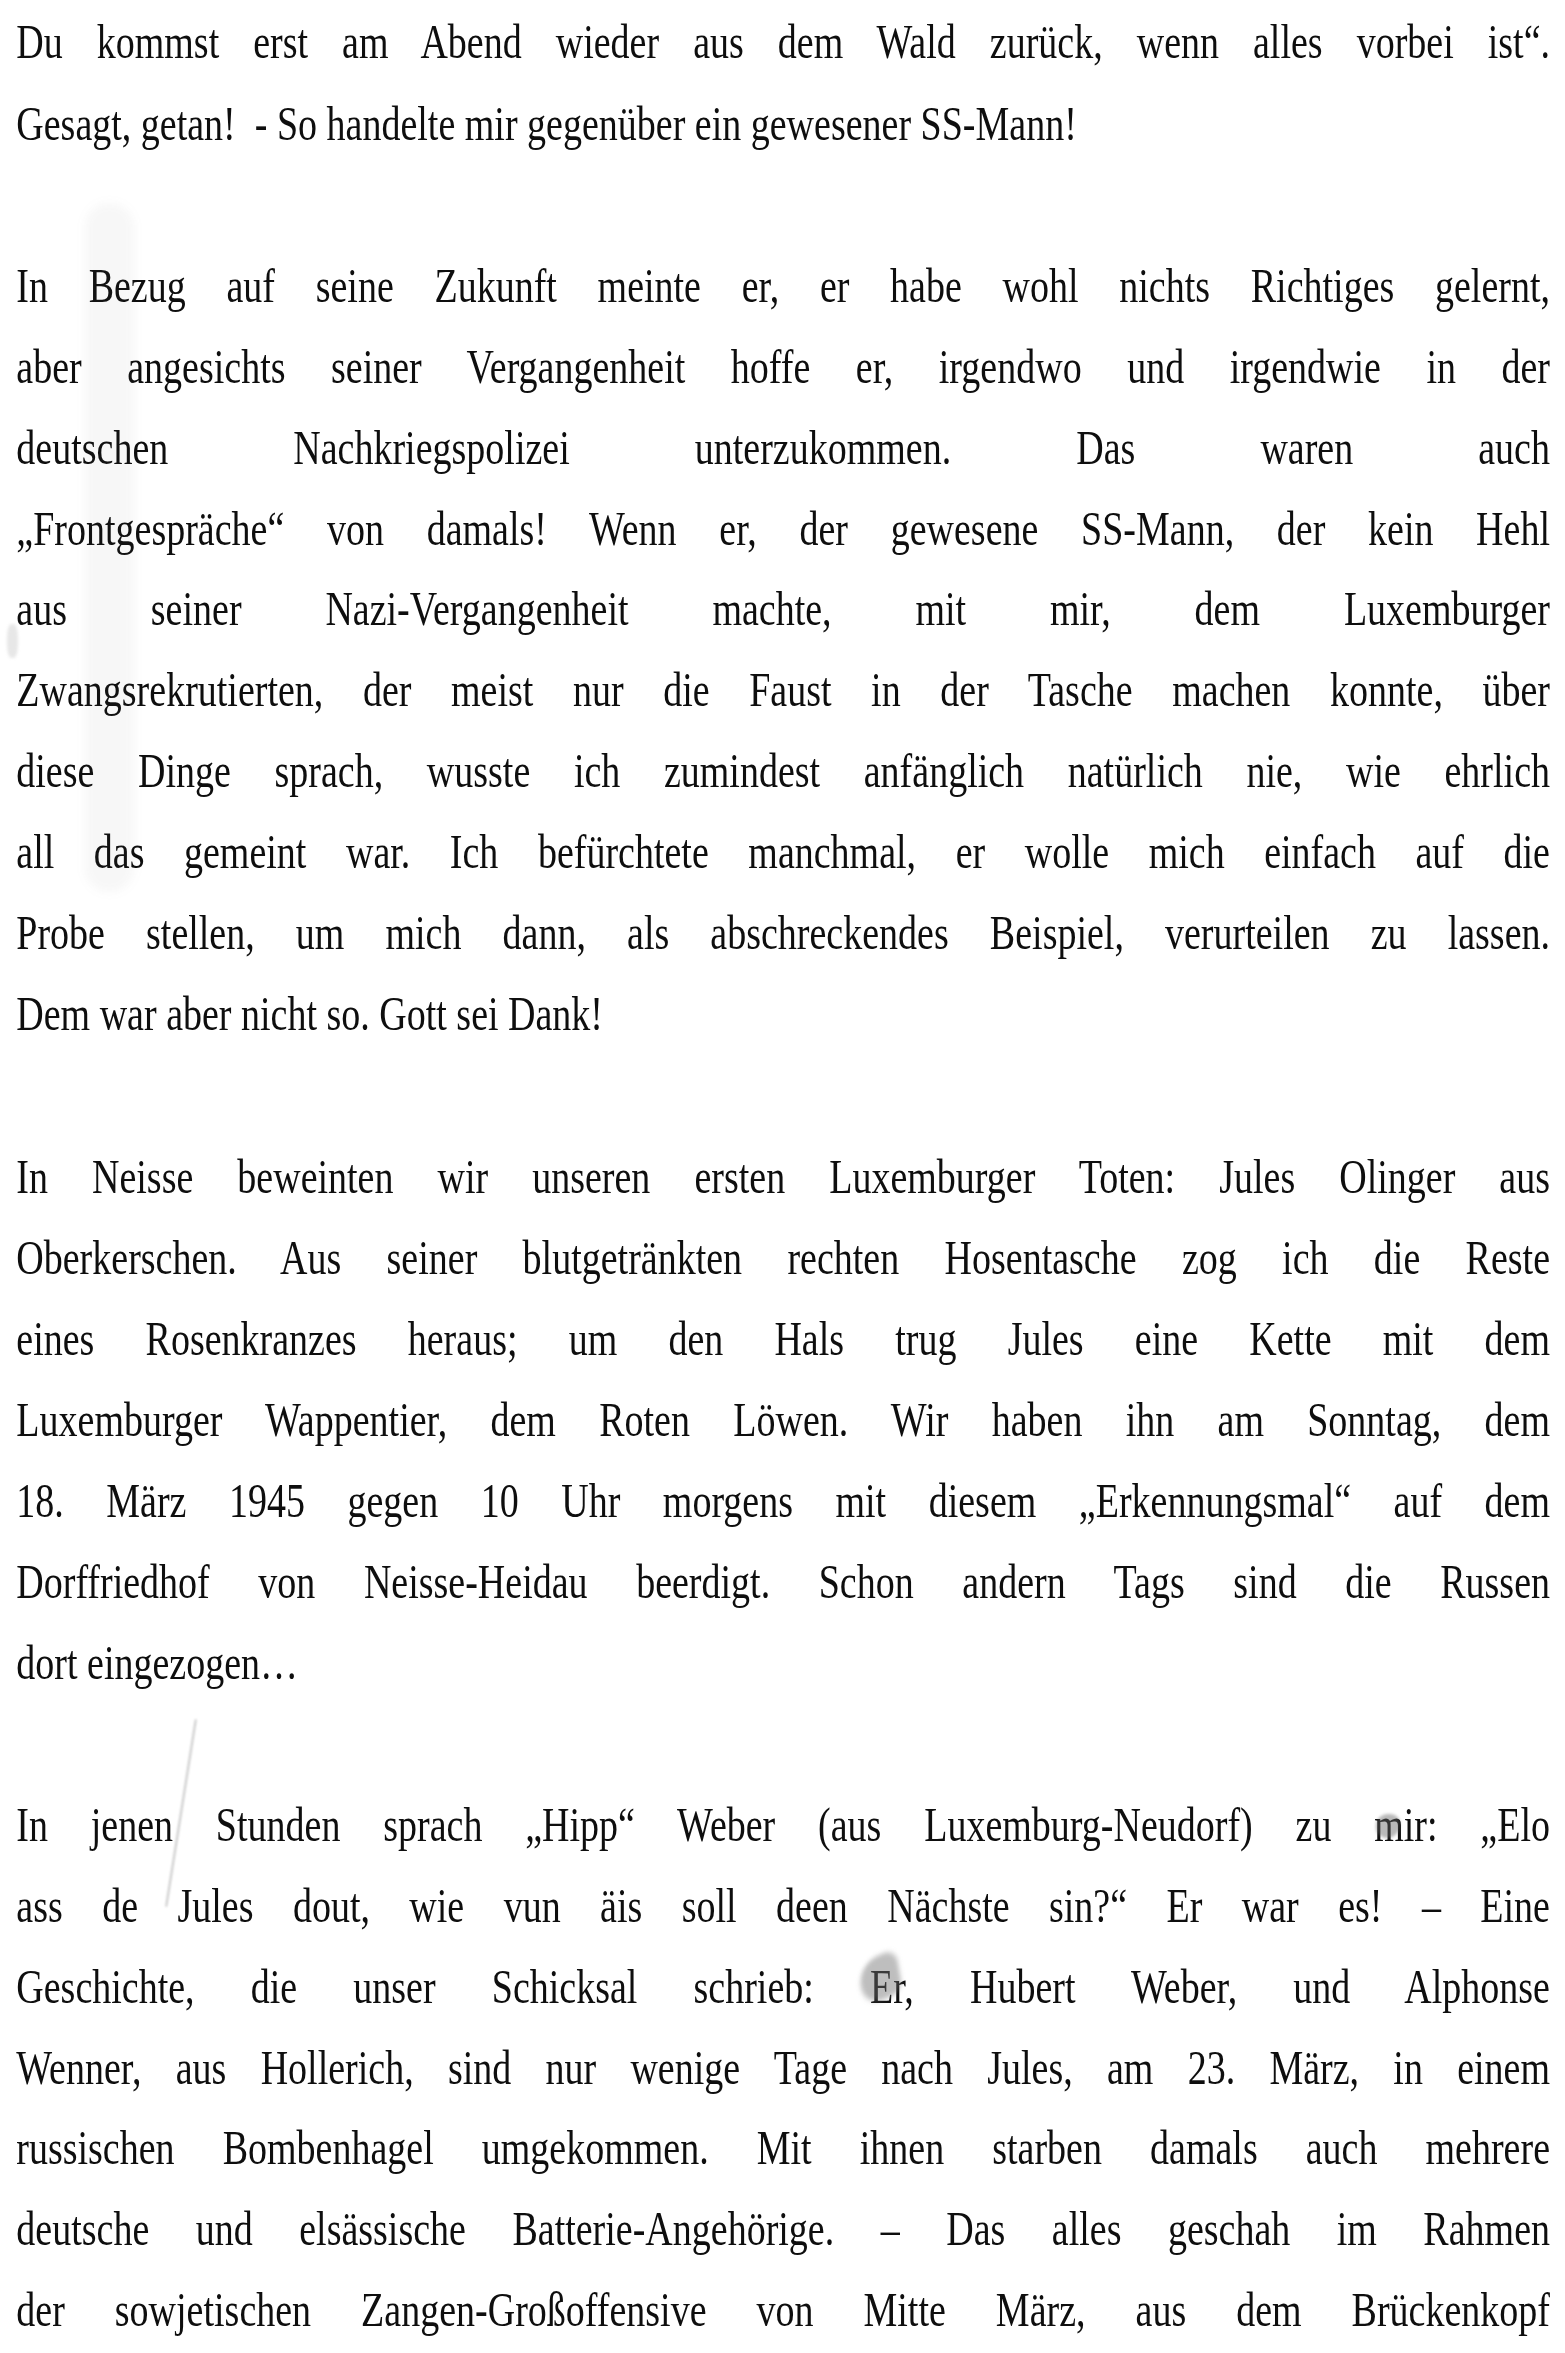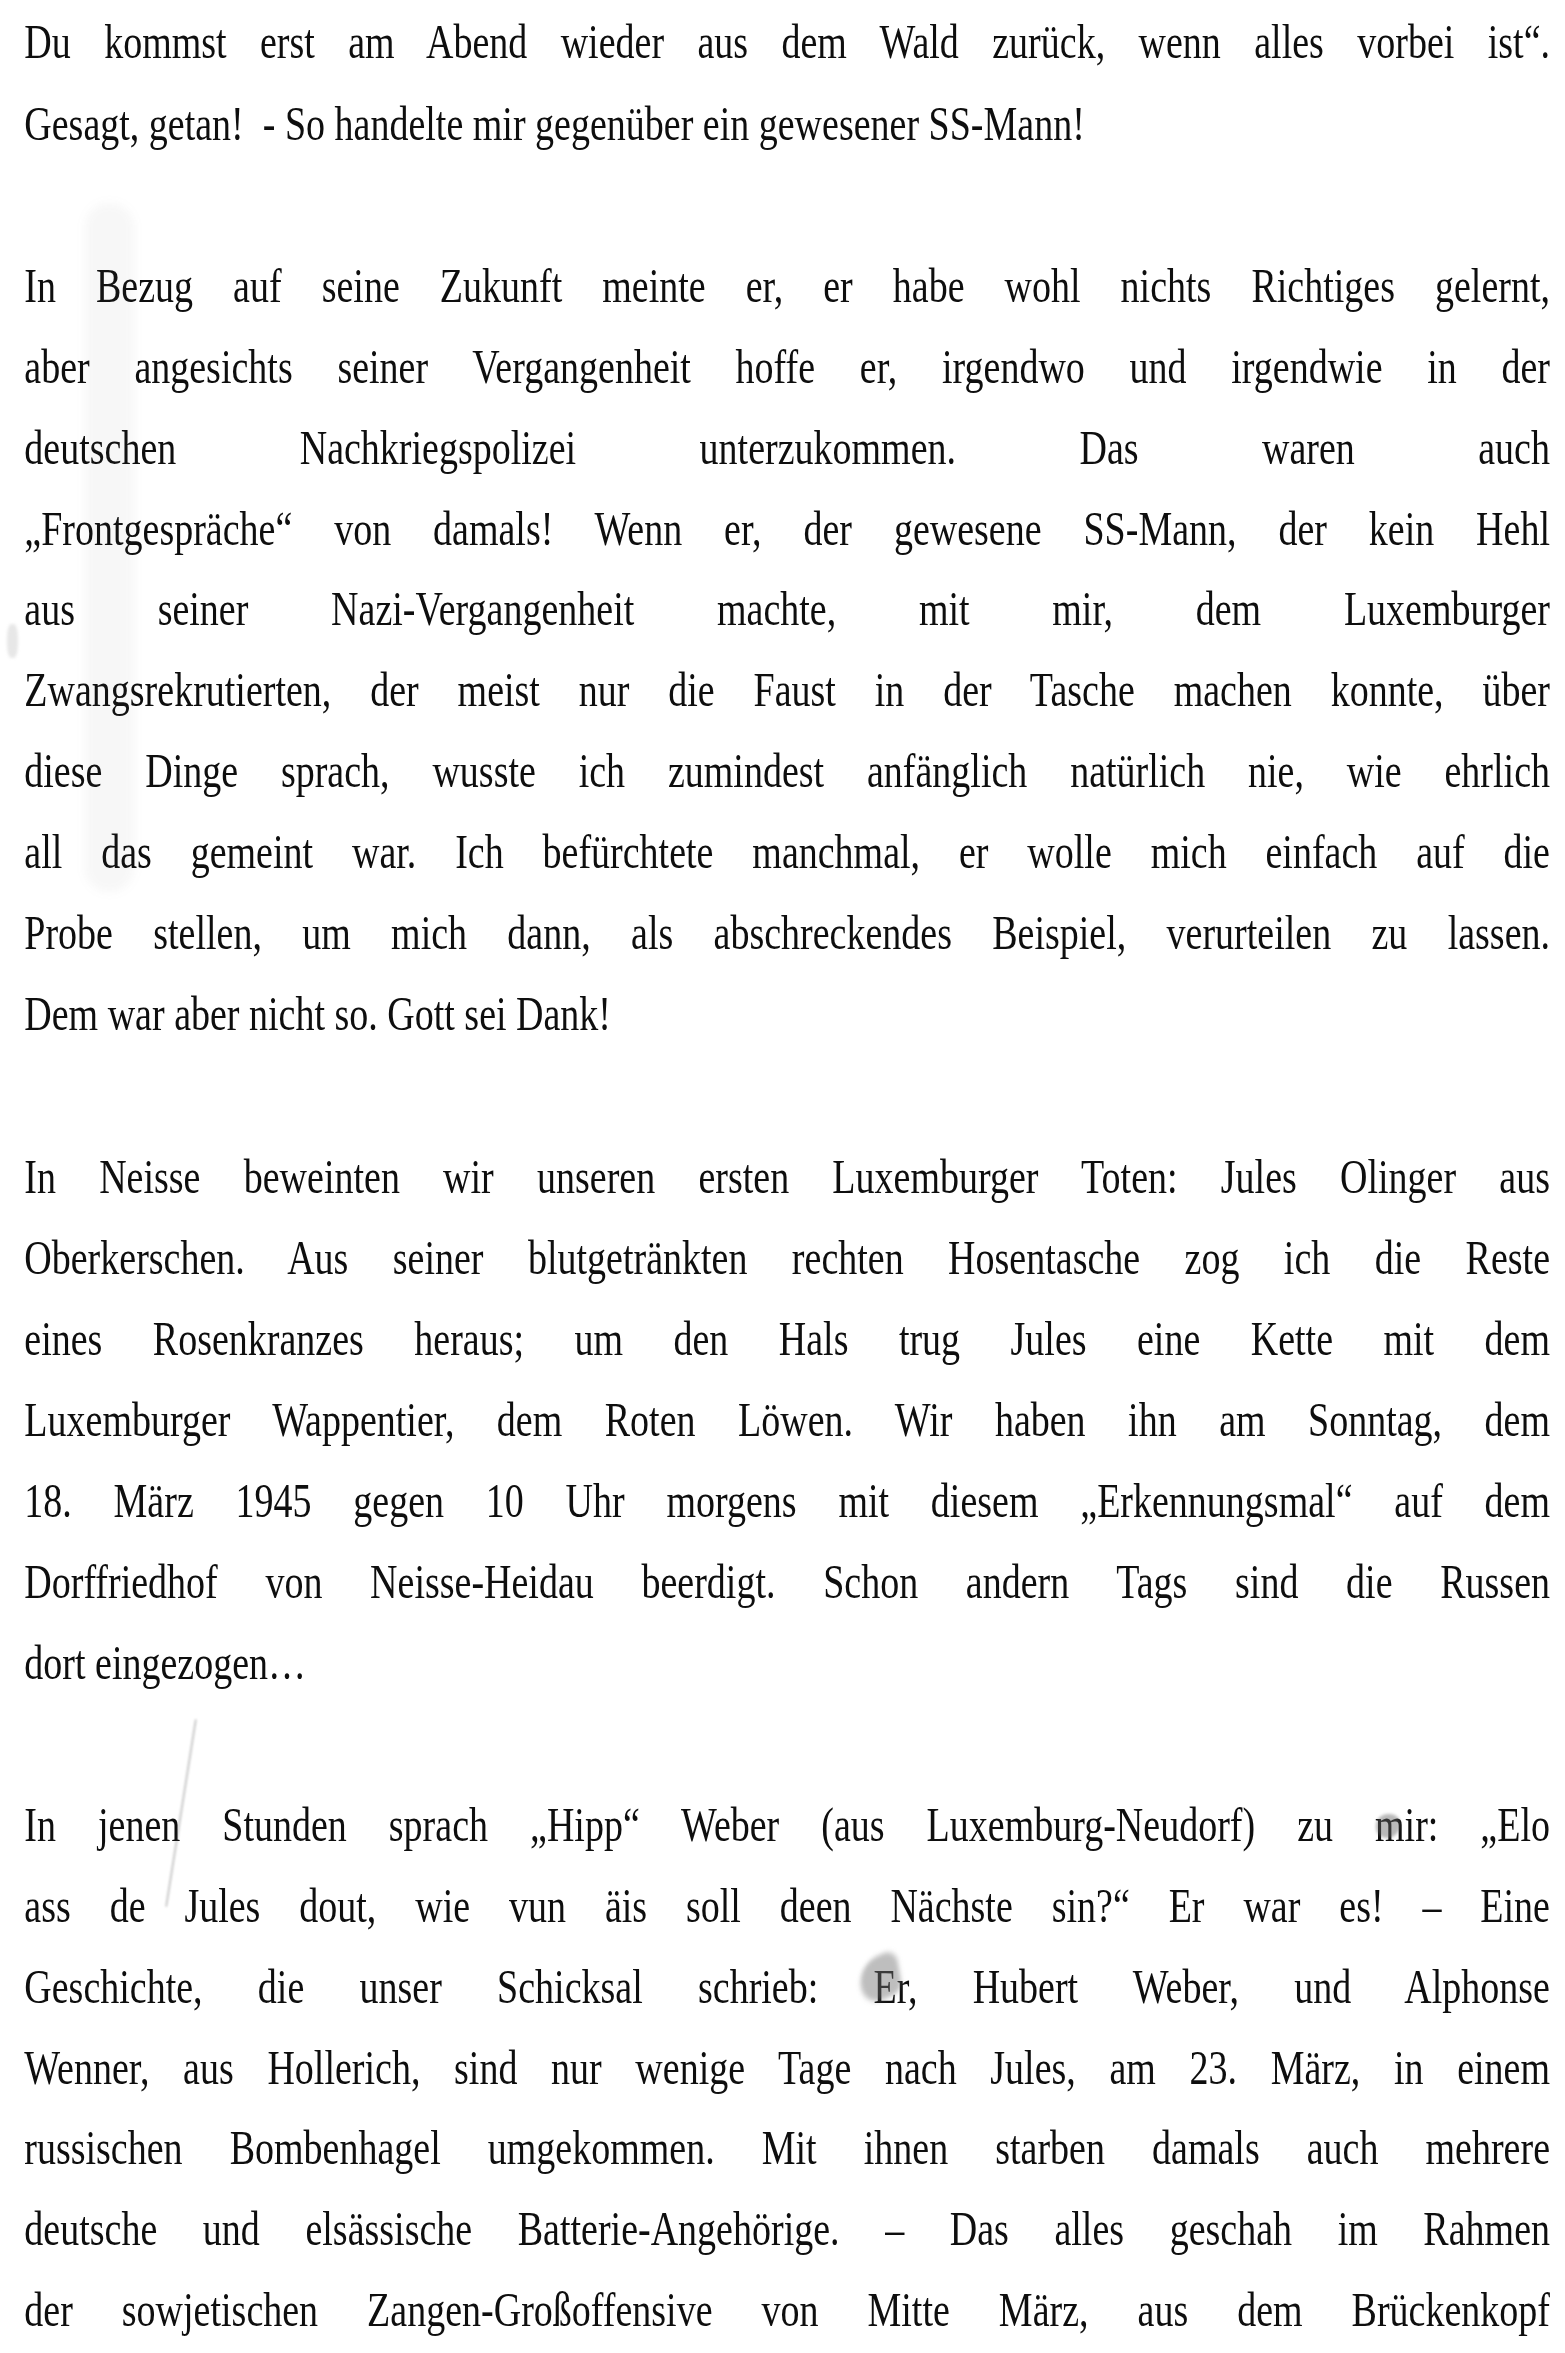--- a/index.html
+++ b/index.html
@@ -16,21 +16,21 @@
     box-sizing: border-box;
     padding: 1.6px 16px 0 11.3px;
     font-family: "Liberation Serif", "DejaVu Serif", serif;
     color: #0e0e0e;
   }
   .doc-body {
     position: relative;
     width: 100%;
   }
   .paragraph {
-    margin: 0 0 81px 13px;
+    margin: 0 0 81px 5px;
   }
   .paragraph:last-child {
     margin-bottom: 0;
   }
   .line {
     height: 81px;
     line-height: 81px;
     font-size: 38px;
     letter-spacing: 0px;
     white-space: nowrap;

